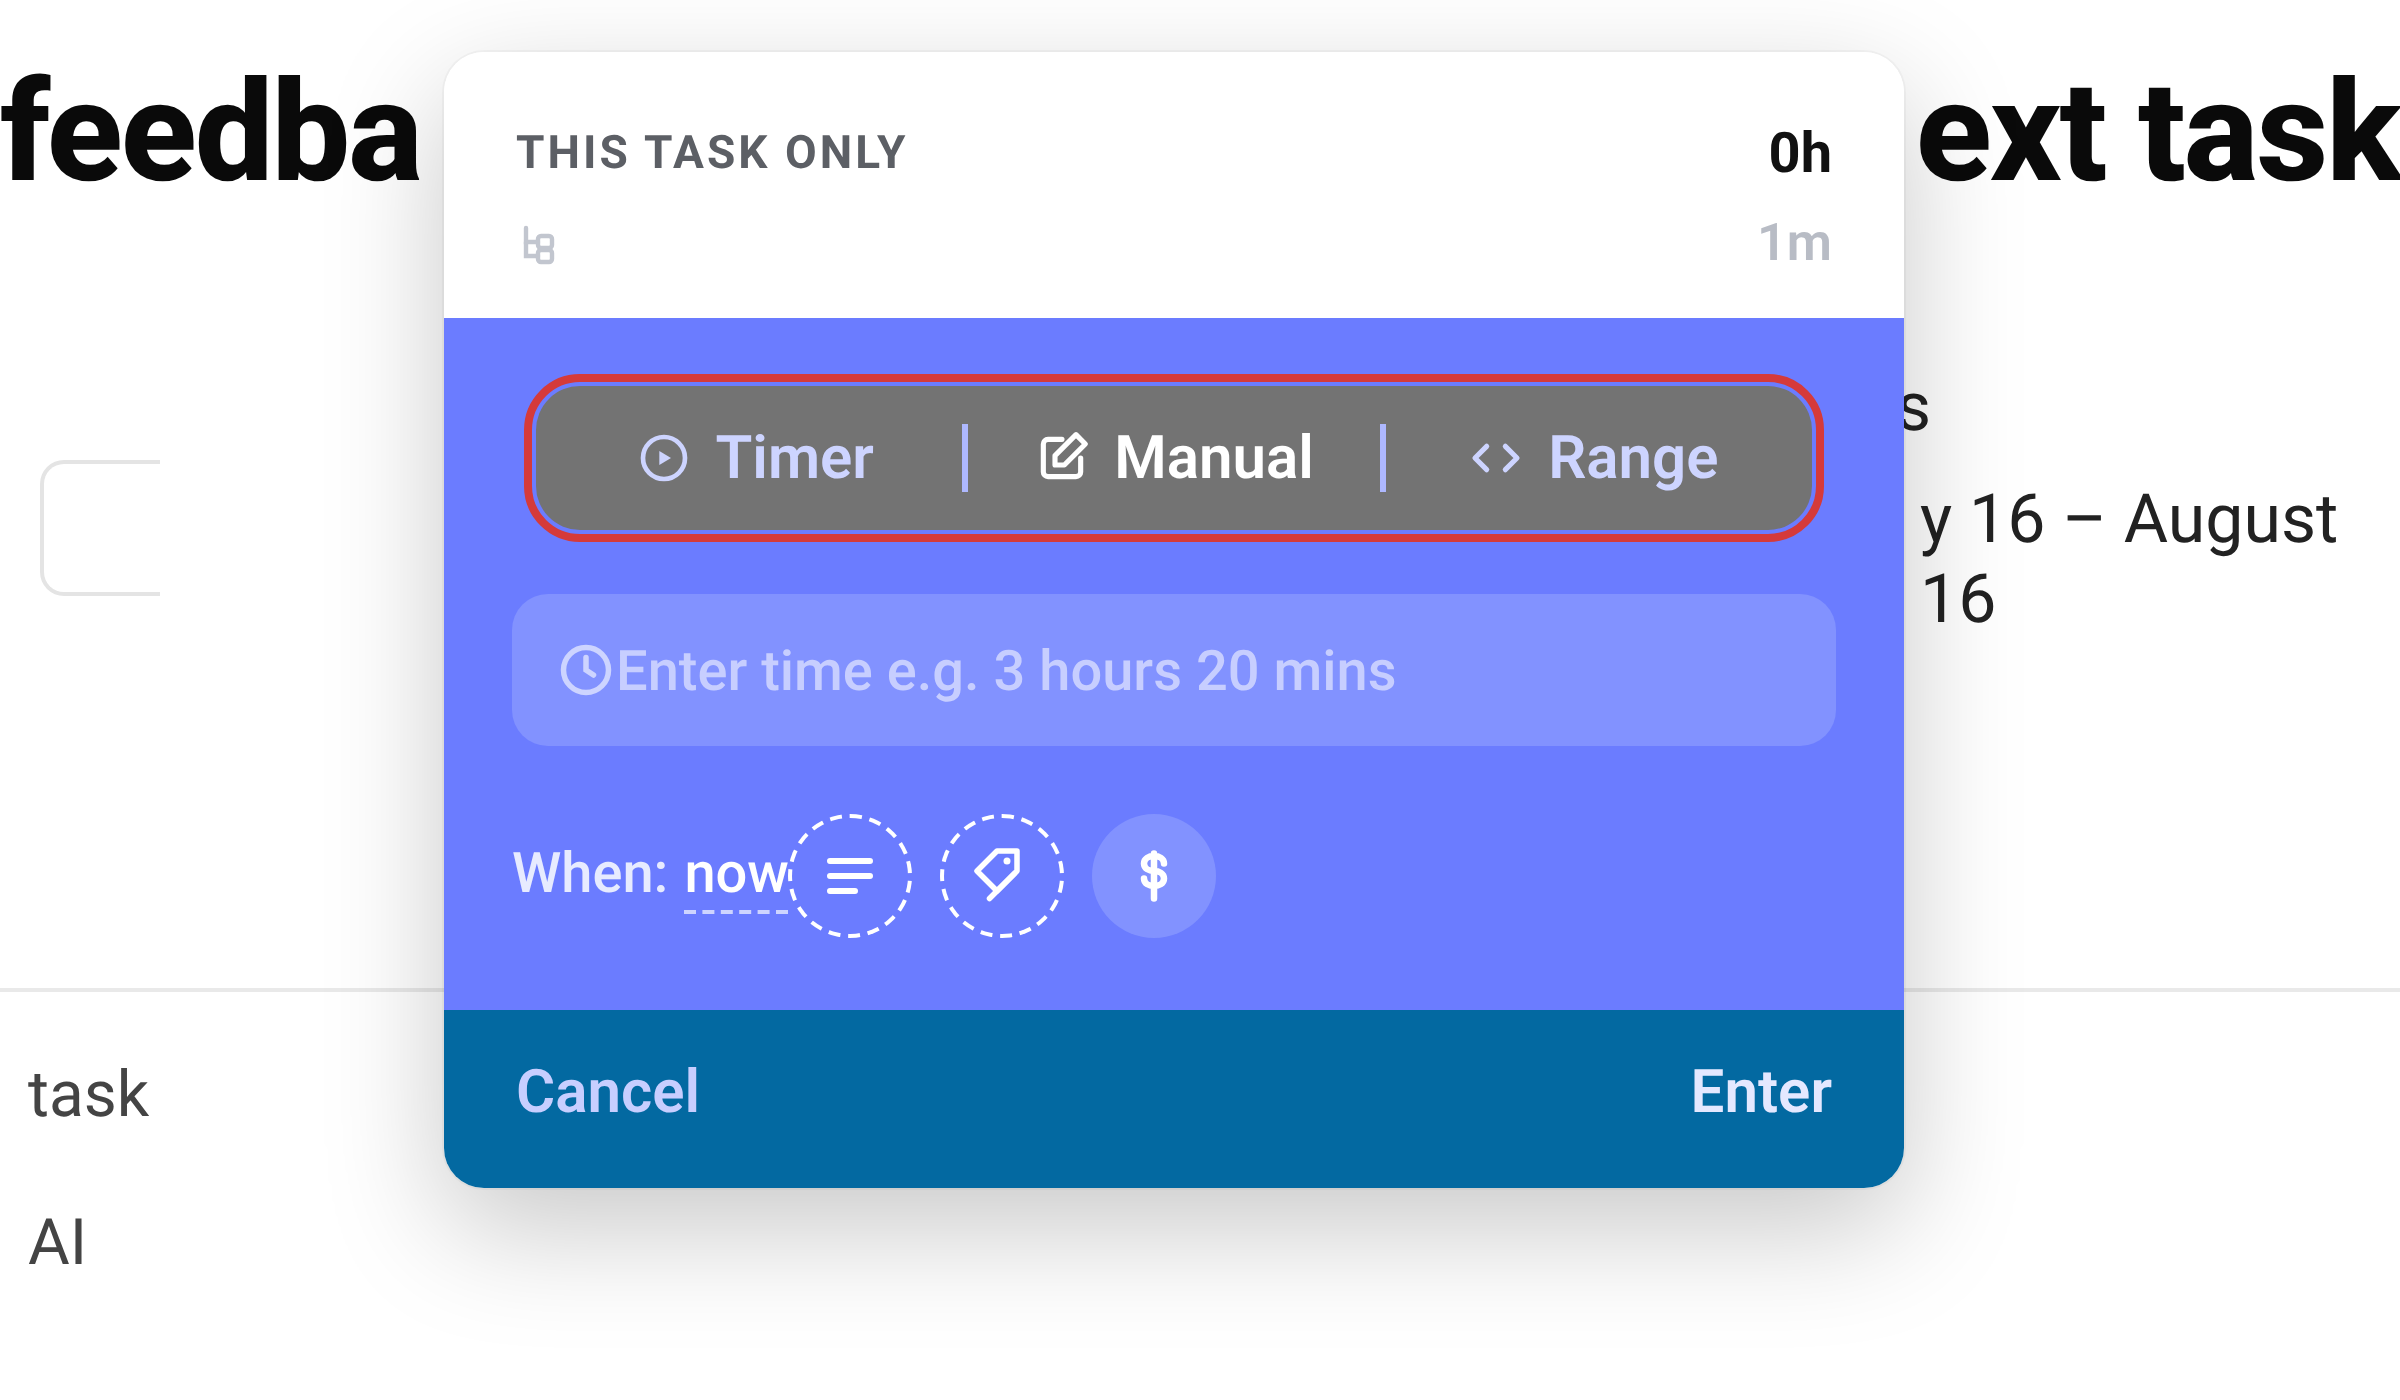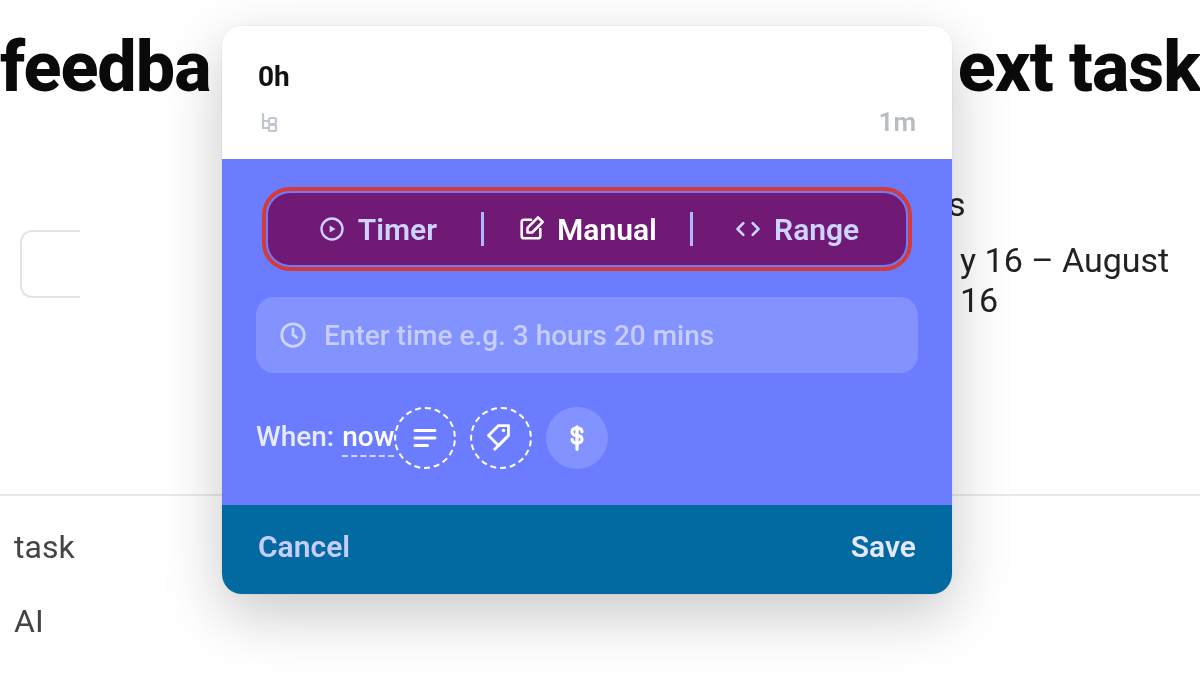--- a/index.html
+++ b/index.html
@@ -121,21 +121,21 @@
   
   .seg-wrap {
     border: 4px solid #d53a3a;
     border-radius: 28px;
     padding: 2px 2px;
     margin: 0 6px 26px 6px;
   }
   .segmented {
     display: flex;
     align-items: center;
-    background: #701a75;
+    background: #737373;
     border-radius: 22px;
     height: 72px;
     padding: 0 6px;
   }
   .seg {
     flex: 1;
     display: flex;
     align-items: center;
     justify-content: center;
     gap: 12px;
@@ -151,21 +151,20 @@
   }
   .seg svg { width: 28px; height: 28px; display:block; }
 
   
   .time-input {
     background: #8292ff;
     border-radius: 18px;
     height: 76px;
     display:flex; align-items:center;
     padding: 0 22px;
-    gap: 16px;
   }
   .time-input .clk svg { width:30px; height:30px; display:block; }
   .time-input .ph {
     font-size: 28px;
     color: #c7ceff;
     font-weight: 500;
   }
 
   
   .whenrow {
@@ -212,20 +211,21 @@
 <div class="bg-dates-es">es</div>
 <div class="bg-dates">y 16 – August 16</div>
 <div class="bg-hr"></div>
 <div class="bg-desc">task</div>
 <div class="bg-ai">AI</div>
 
 <div class="popover">
 
   <div class="head">
     <div class="headrow first">
+      <span class="kicker">THIS TASK ONLY</span>
       <span class="val-big">0h</span>
     </div>
     <div class="headrow">
       <span class="kicker-faded">
         <span class="subtask-icon">
           <svg viewBox="0 0 24 24" width="24" height="24" fill="none" stroke="#c2c6cf" stroke-width="2.2" stroke-linecap="round">
             <path d="M5 4v7h6"></path>
               <rect x="11" y="8" width="7" height="6" rx="1.5"></rect>
               <path d="M5 11v7h6"></path>
               <rect x="11" y="15" width="7" height="6" rx="1.5"></rect>
@@ -311,16 +311,16 @@
               </svg>
           </span>
         </div>
       </div>
     </div>
 
   </div>
 
   <div class="footer">
     <span>Cancel</span>
-    <span class="save">Save</span>
+    <span class="save">Enter</span>
   </div>
 
 </div>
 
 </body></html>

